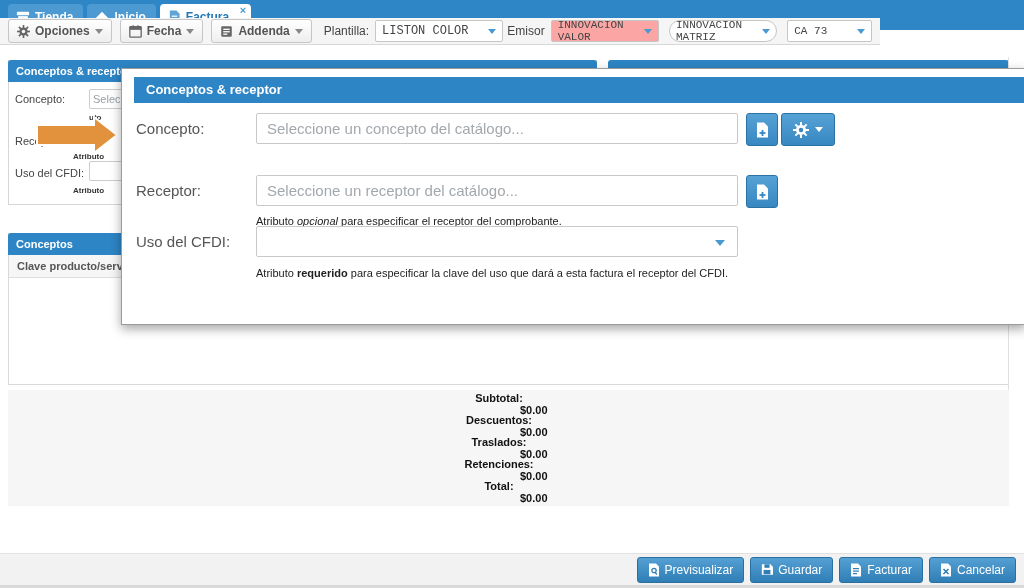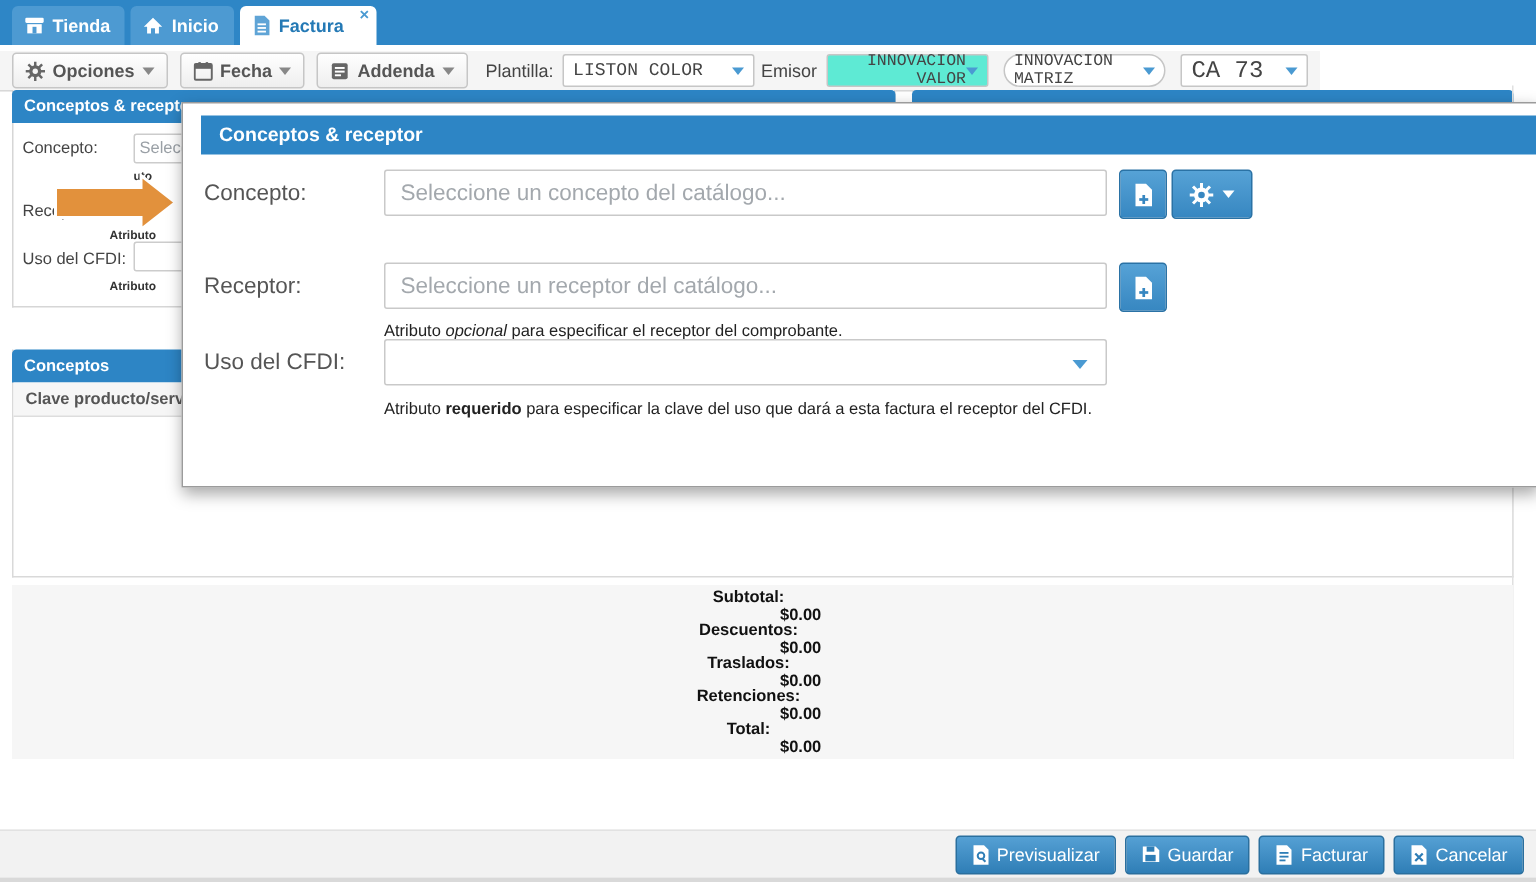--- a/index.html
+++ b/index.html
@@ -10,28 +10,28 @@
 
   
   .tabbar{left:0;top:0;width:1024px;height:30px;background:#2e86c6;display:flex;align-items:flex-end;padding-left:8px;box-sizing:border-box;}
   .tab{height:26px;display:flex;align-items:center;gap:5px;padding:0 10px 0 8px;margin-right:4px;
        border-radius:4px 4px 0 0;background:#4d9ad2;color:#fff;font-size:12px;font-weight:bold;cursor:pointer;}
   .tab.active{background:#fff;color:#2479b5;position:relative;padding-right:22px;}
   .tab .close{position:absolute;right:5px;top:1px;font-size:11px;font-weight:bold;color:#4a9ad2;line-height:11px;}
   .tabicon{display:flex;align-items:center;}
 
   
-  .toolbar{left:0;top:34px;width:880px;height:27px;background:#f5f5f5;border-bottom:1px solid #d8d8d8;
+  .toolbar{left:0;top:18px;width:880px;height:27px;background:#f5f5f5;border-bottom:1px solid #d8d8d8;
            display:flex;align-items:center;box-sizing:border-box;padding:0 8px;font-size:12px;color:#555;}
   .tbtn{height:22px;display:flex;align-items:center;gap:5px;padding:0 8px;margin-right:8px;background:linear-gradient(#ffffff,#eeeeee);
         border:1px solid #c6c6c6;border-radius:3px;color:#555;font-weight:bold;cursor:pointer;}
   .tlabel{margin:0 6px 0 4px;color:#444;}
   .combo{height:22px;display:flex;align-items:center;justify-content:space-between;background:#fff;border:1px solid #c6c6c6;
          border-radius:2px;padding:0 6px;color:#444;cursor:pointer;box-sizing:border-box;font-family:Liberation Mono, monospace;}
-  .combo.gray{background:#5eead4;text-align:right;}
+  .combo.gray{background:#fca5a5;}
   .caret{width:0;height:0;border-left:4px solid transparent;border-right:4px solid transparent;border-top:5px solid #4a9ad2;}
   .caret.gray{border-top-color:#888;}
   .caret.white{border-top-color:#fff;}
   .spacer{flex:1;}
 
   
   .panel-header{background:#2d85c5;color:#fff;font-weight:bold;font-size:11px;line-height:22px;
                 padding-left:8px;border-radius:3px 3px 0 0;box-sizing:border-box;}
   .bgpanel{left:8px;top:60px;width:589px;height:145px;background:#fff;border:1px solid #d6d6d6;border-top:none;box-sizing:border-box;}
   .bgpanel .panel-header{position:absolute;left:-1px;top:0;width:589px;}
@@ -174,21 +174,21 @@
     <span class="tlabel">Emisor</span>
     <div class="combo gray" style="width:118px;margin-right:10px;">
       <span style="font-size:11px;">INNOVACION VALOR</span>
       <span class="caret"></span>
     </div>
     <div class="combo" style="width:118px;margin-right:10px;border-radius:11px;">
       <span style="font-size:11px;">INNOVACION MATRIZ</span>
       <span class="caret"></span>
     </div>
     <div class="combo" style="width:92px;">
-      <span style="font-size:16px;">CA 73</span>
+      <span style="font-size:11px;">CA 73</span>
       <span class="caret"></span>
     </div>
   </div>
 
   <div class="abs bgpanel">
     <div class="panel-header">Conceptos &amp; receptor</div>
     <span class="slab" style="left:6px;top:33px;">Concepto:</span>
     <input class="sinput" style="left: 80px; top: 29px; width: 200px;" placeholder="Seleccione un concepto del catálogo...">
     <span class="tiny" style="left:80px;top:53px;">uto</span>
     <span class="slab" style="left:6px;top:75px;">Recept</span>

